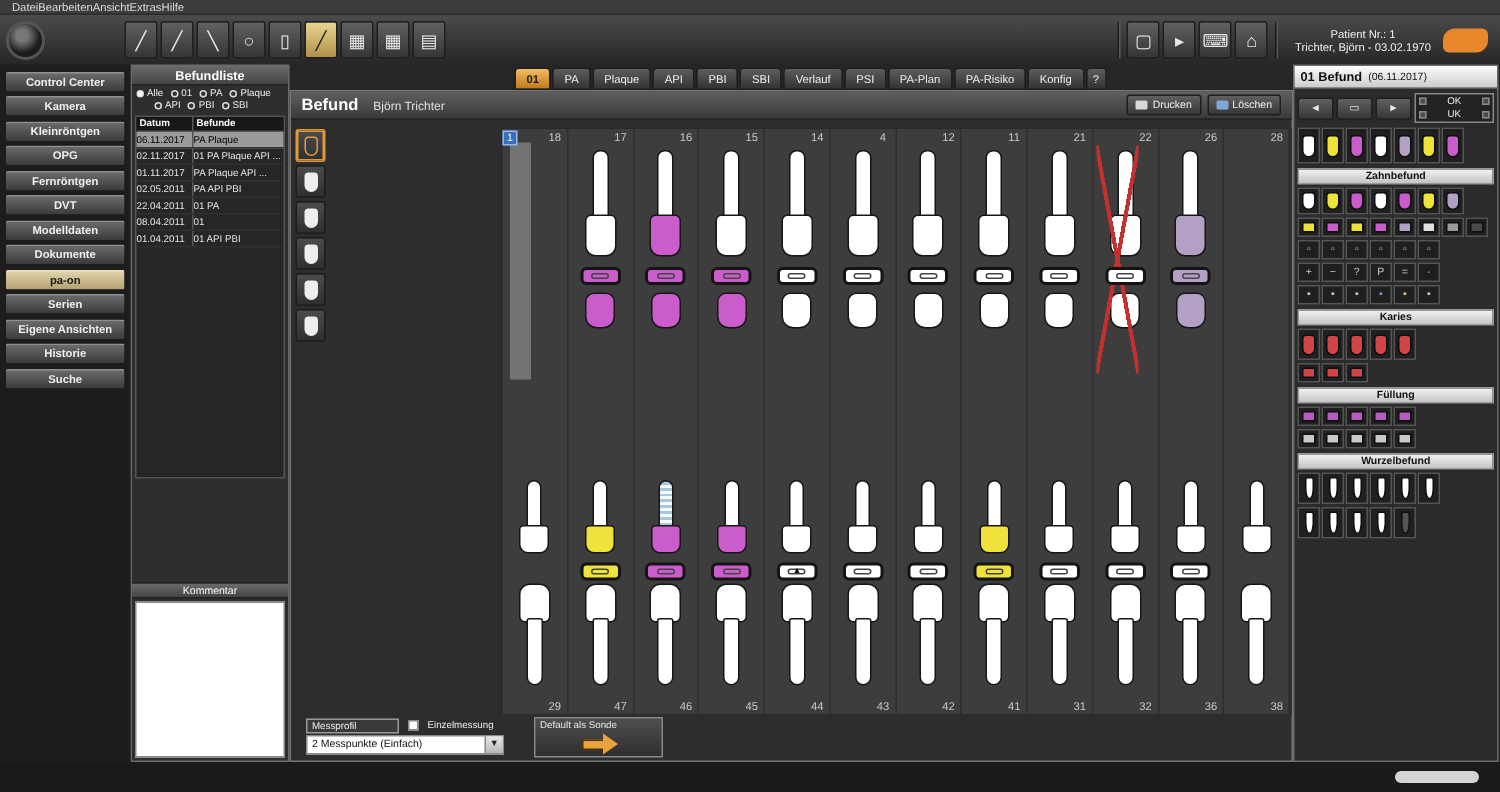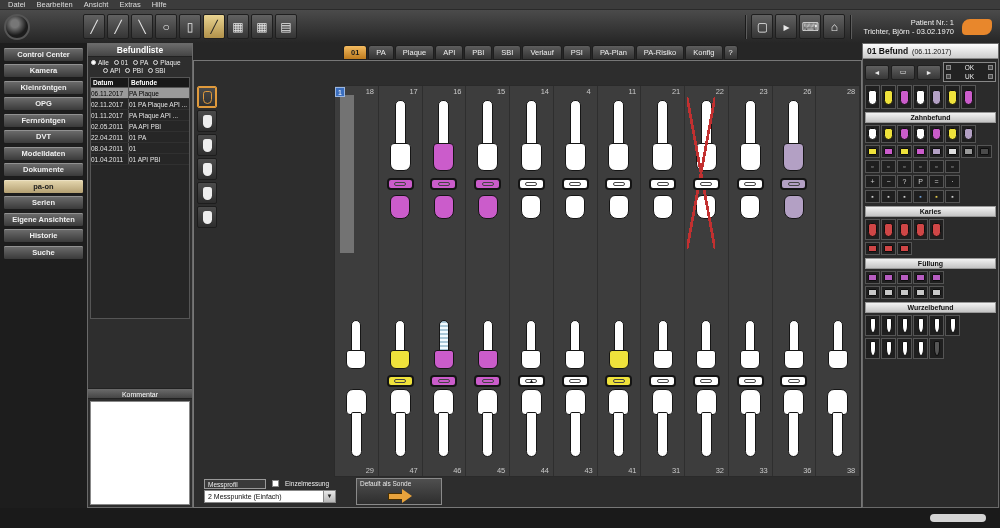--- a/index.html
+++ b/index.html
@@ -1,27 +1,27 @@
 <!DOCTYPE html>
 <html><head>
 <meta charset="utf-8">
 <style>
   * { box-sizing:border-box; margin:0; padding:0; }
   body { background:#111; font-family:"Liberation Sans", sans-serif; }
   #app { position:relative; width:1000px; height:528px; background:#262626; overflow:hidden; color:#ddd; }
 
   
-  #menubar { position:absolute; top:0; left:0; right:0; height:10px; background:#3c3c3c; display:flex; gap:11px; align-items:flex-start; padding-left:8px; font-size:7.5px; color:#ddd; border-bottom:1px solid #2a2a2a; }
+  #menubar { position:absolute; top:0; left:0; right:0; height:10px; background:#3c3c3c; display:flex; align-items:flex-start; padding-left:8px; font-size:7.5px; color:#ddd; border-bottom:1px solid #2a2a2a; }
   #toolbar { position:absolute; top:10px; left:0; right:0; height:33px; background:linear-gradient(#4b4b4b,#262626); display:flex; align-items:center; padding:0 4px; }
   .logo { width:26px; height:26px; border-radius:50%; background:radial-gradient(circle at 40% 35%, #777 0 20%, #1c1c1c 60%); border:2px solid #555; margin-right:52px; }
   .tb-btn { width:22px; height:25px; margin:0 1px; background:linear-gradient(#616161,#353535); border:1px solid #1f1f1f; border-radius:2px; color:#e8e8e8; font-size:12px; display:flex; align-items:center; justify-content:center; }
   .tb-btn.active { background:linear-gradient(#e9d491,#b1914a); color:#222; }
   .tb-sep { width:1px; height:24px; background:#1a1a1a; margin:0 4px; box-shadow:1px 0 0 #5c5c5c; }
   #toolbar .spacer { flex:1; }
-  .pt-block { text-align:right; font-size:7.5px; color:#f0f0f0; line-height:9px; margin:0 8px; }
+  .pt-block { text-align:center; font-size:7.5px; color:#f0f0f0; line-height:9px; margin:0 8px; }
   .brand-blob { width:30px; height:16px; background:#e8872c; border-radius:8px 4px 8px 4px; margin-right:4px; }
 
   
   #sidebar { position:absolute; top:43px; left:0; width:87px; height:465px; background:#1d1d1d; padding-top:2px; }
   .side-btn { height:15px; margin:1.5px 3px; background:linear-gradient(#6e6e6e,#3a3a3a); border:1px solid #1c1c1c; border-radius:2px; color:#f0f0f0; font-size:7.5px; font-weight:bold; display:flex; align-items:center; justify-content:center; box-shadow:inset 0 1px rgba(255,255,255,.25); }
   .side-btn.active { background:linear-gradient(#e6d8b0,#b4a072); color:#1c1c1c; }
 
   
   #befundliste { position:absolute; top:43px; left:87px; width:106px; height:465px; background:#2e2e2e; border:1px solid #6a6a6a; display:flex; flex-direction:column; }
   .bl-title { height:13px; background:linear-gradient(#6b6b6b,#454545); font-size:8.5px; font-weight:bold; color:#fff; text-align:center; line-height:13px; border-bottom:1px solid #222; }
@@ -359,20 +359,34 @@
 
         <div class="tab">PA-Plan</div>
 
         <div class="tab">PA-Risiko</div>
 
         <div class="tab">Konfig</div>
 
         <div class="tab small">?</div>
       </div>
     <div id="mainbody">
+      <div id="mainheader">
+        <span class="mh-title">Befund</span>
+        <span class="mh-name">Björn Trichter</span>
+        <span class="mh-group">
+          <span class="hd-btn">
+              <span class="ico-print"></span>
+              <span>Drucken</span>
+            </span>
+          <span class="hd-btn">
+              <span class="ico-del"></span>
+              <span>Löschen</span>
+            </span>
+        </span>
+      </div>
 
       <div id="viewstrip">
 
           <div class="vt-btn active">
             <span class="vtooth"></span>
           </div>
 
           <div class="vt-btn">
             <span class="vtooth"></span>
           </div>
@@ -556,64 +570,91 @@
               <span class="binner"></span>
               <span class="bmark"></span>
             </div>
             <div class="f-down">
               <div class="crown"></div>
               <div class="root"></div>
             </div>
             <div class="tnum">43</div>
           </div>
 
-
           <div class="tcol">
 
-            <div class="tnum">11</div>
+            <div class="tnum">12</div>
             <div class="f-up">
               <div class="root"></div>
               <div class="crown"></div>
             </div>
             <div class="bracket">
               <span class="binner"></span>
               <span class="bmark"></span>
             </div>
             <div class="occ-up"></div>
             <div class="csp"></div>
             <div class="l-top">
               <div class="root"></div>
-              <div class="crown cy"></div>
-            </div>
-            <div class="bracket cy">
+              <div class="crown"></div>
+            </div>
+            <div class="bracket">
               <span class="binner"></span>
               <span class="bmark"></span>
             </div>
             <div class="f-down">
               <div class="crown"></div>
               <div class="root"></div>
             </div>
-            <div class="tnum">41</div>
+            <div class="tnum">42</div>
           </div>
 
           <div class="tcol">
 
-            <div class="tnum">21</div>
+            <div class="tnum">11</div>
             <div class="f-up">
               <div class="root"></div>
               <div class="crown"></div>
             </div>
             <div class="bracket">
               <span class="binner"></span>
               <span class="bmark"></span>
             </div>
             <div class="occ-up"></div>
             <div class="csp"></div>
             <div class="l-top">
               <div class="root"></div>
+              <div class="crown cy"></div>
+            </div>
+            <div class="bracket cy">
+              <span class="binner"></span>
+              <span class="bmark"></span>
+            </div>
+            <div class="f-down">
+              <div class="crown"></div>
+              <div class="root"></div>
+            </div>
+            <div class="tnum">41</div>
+          </div>
+
+          <div class="tcol">
+
+            <div class="tnum">21</div>
+            <div class="f-up">
+              <div class="root"></div>
+              <div class="crown"></div>
+            </div>
+            <div class="bracket">
+              <span class="binner"></span>
+              <span class="bmark"></span>
+            </div>
+            <div class="occ-up"></div>
+            <div class="csp"></div>
+            <div class="l-top">
+              <div class="root"></div>
               <div class="crown"></div>
             </div>
             <div class="bracket">
               <span class="binner"></span>
               <span class="bmark"></span>
             </div>
             <div class="f-down">
               <div class="crown"></div>
               <div class="root"></div>
             </div>
@@ -642,47 +683,20 @@
               <span class="binner"></span>
               <span class="bmark"></span>
             </div>
             <div class="f-down">
               <div class="crown"></div>
               <div class="root"></div>
             </div>
             <div class="tnum">32</div>
           </div>
 
-          <div class="tcol">
-
-            <div class="tnum">23</div>
-            <div class="f-up">
-              <div class="root"></div>
-              <div class="crown"></div>
-            </div>
-            <div class="bracket">
-              <span class="binner"></span>
-              <span class="bmark"></span>
-            </div>
-            <div class="occ-up"></div>
-            <div class="csp"></div>
-            <div class="l-top">
-              <div class="root"></div>
-              <div class="crown"></div>
-            </div>
-            <div class="bracket">
-              <span class="binner"></span>
-              <span class="bmark"></span>
-            </div>
-            <div class="f-down">
-              <div class="crown"></div>
-              <div class="root"></div>
-            </div>
-            <div class="tnum">33</div>
-          </div>
 
 
 
           <div class="tcol">
 
             <div class="tnum">26</div>
             <div class="f-up">
               <div class="root"></div>
               <div class="crown clp"></div>
             </div>

